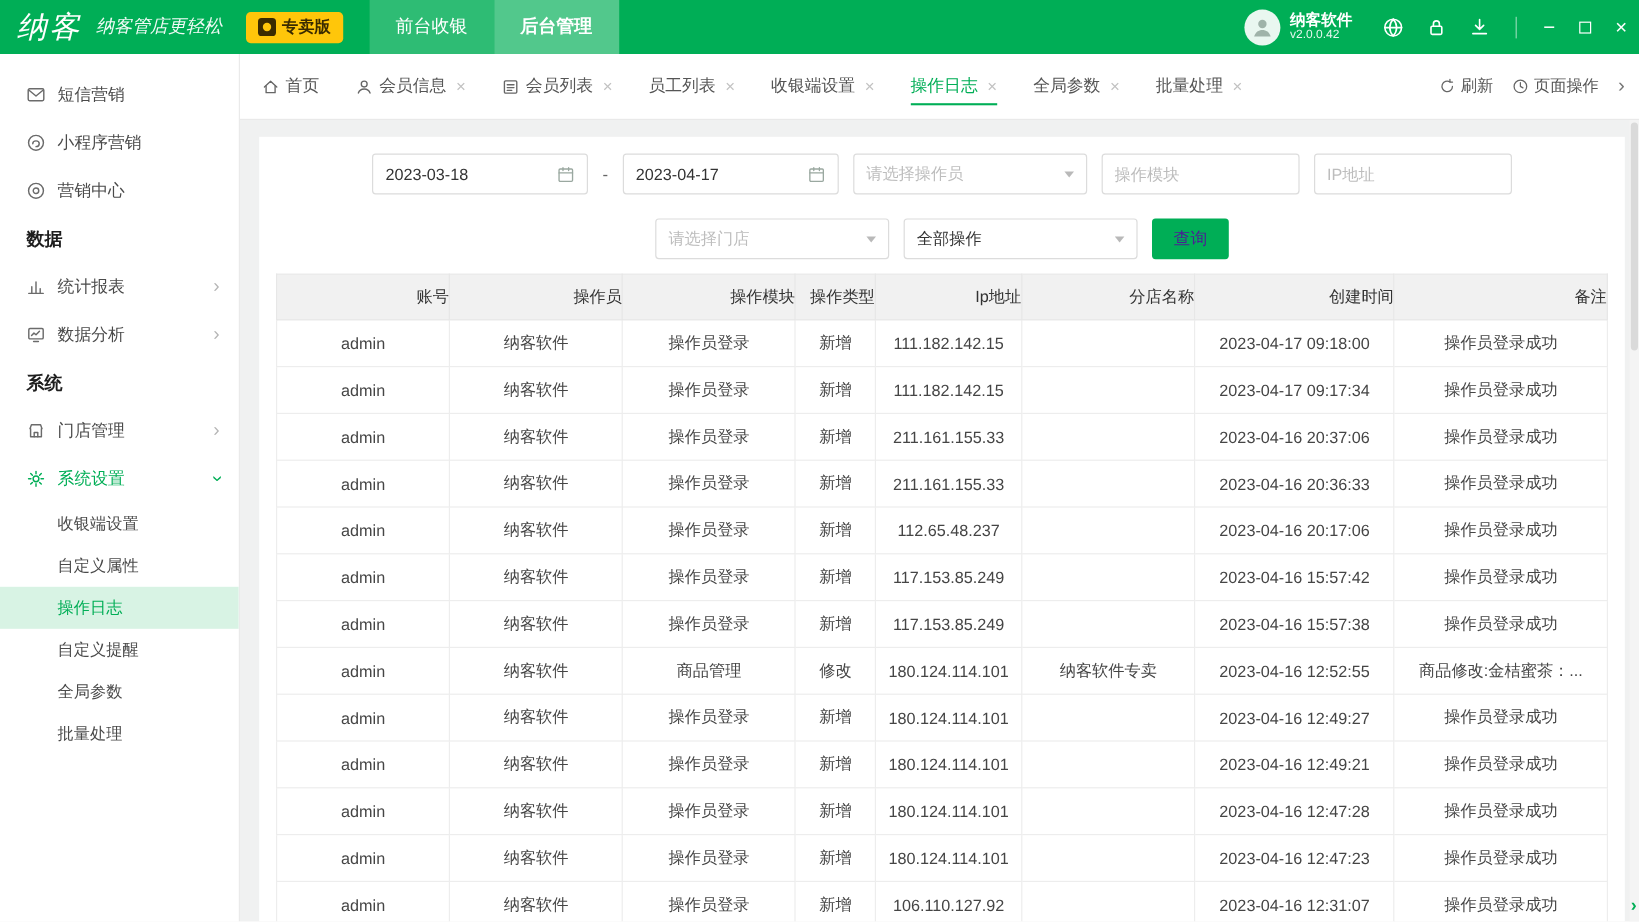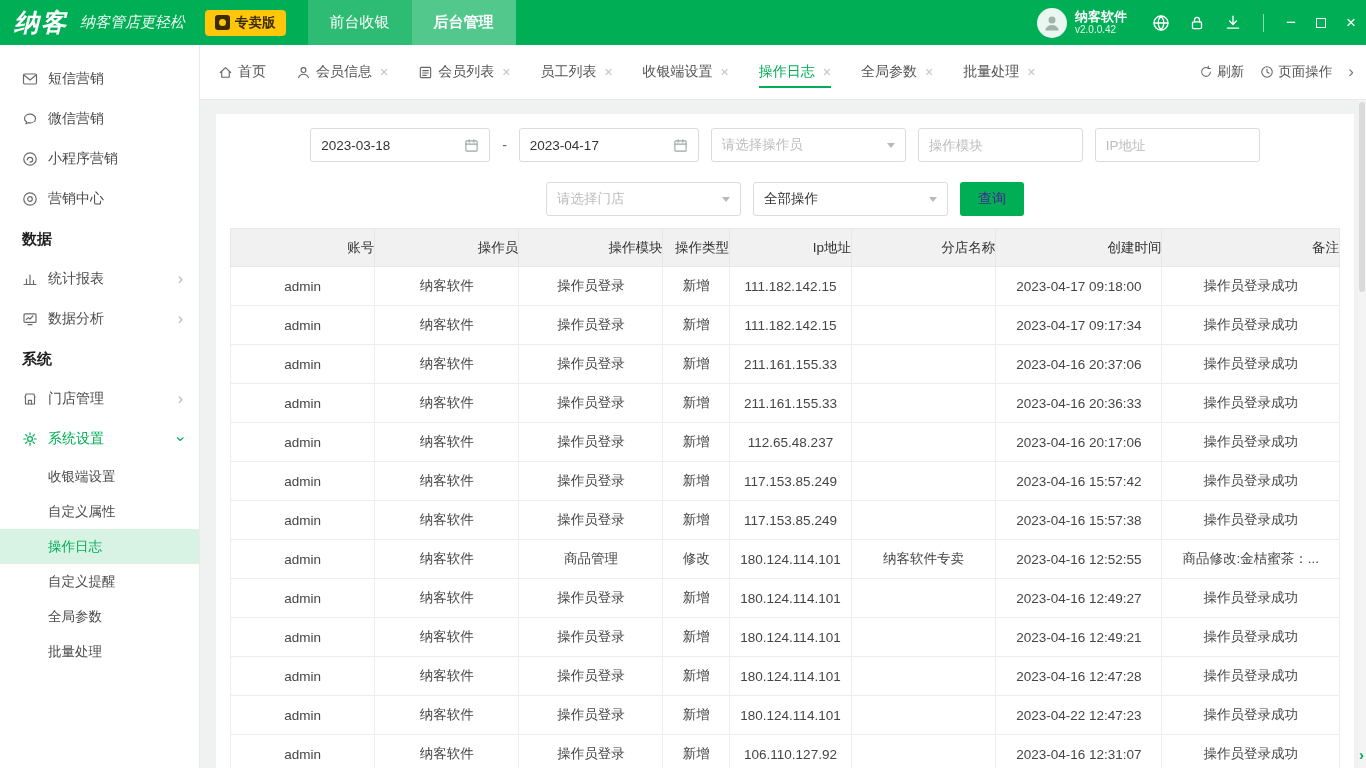--- a/index.html
+++ b/index.html
@@ -1,21 +1,21 @@
 <!DOCTYPE html>
 <html><head>
 <meta charset="utf-8">
 <style>
   * { margin:0; padding:0; box-sizing:border-box; }
   html,body { width:1366px; height:768px; overflow:hidden; font-family:"Liberation Sans","DejaVu Sans",sans-serif; background:#fff; }
   .window { width:1366px; height:768px; display:flex; flex-direction:column; position:relative; background:#f0f1f1; }
 
   
   .topbar { height:45px; background:#00ae56; display:flex; align-items:center; color:#fff; flex-shrink:0; }
-  .logo { font-size:25px; font-weight:bold; font-style:italic; margin-left:14px; letter-spacing:2px; white-space:nowrap; }
+  .logo { font-size:25px; font-weight:normal; font-style:italic; margin-left:14px; letter-spacing:2px; white-space:nowrap; }
   .slogan { font-family:Liberation Mono, monospace; font-style:italic; font-size:15px; margin-left:12px; opacity:.95; white-space:nowrap; }
   .badge { display:flex; align-items:center; gap:5px; background:#ffc60a; color:#3a2b00; font-size:13.5px; font-weight:bold; padding:4px 10px; border-radius:4px; margin-left:20px; cursor:pointer; white-space:nowrap; }
   .badge-icn { width:15px; height:15px; background:#3a2b00; border-radius:3px; display:inline-flex; align-items:center; justify-content:center; }
   .badge-icn:after { content:""; width:7px; height:7px; border-radius:50%; background:#ffc60a; }
   .navbtn { height:45px; display:flex; align-items:center; padding:0 22px; font-size:15px; color:#fff; cursor:pointer; white-space:nowrap; }
   .navbtn.front { background:rgba(255,255,255,.18); margin-left:22px; }
   .navbtn.back { background:rgba(255,255,255,.32); font-weight:bold; }
   .tb-spacer { flex:1; }
   .userbox { display:flex; align-items:center; gap:8px; cursor:pointer; margin-right:16px; }
   .avatar { width:30px; height:30px; border-radius:50%; background:#e9f7f0; display:inline-flex; align-items:center; justify-content:center; color:#9fb3a9; overflow:hidden; }
@@ -146,26 +146,20 @@
       <nav class="sb-menu" id="sb-menu">
           <div class="sb-item">
             <span class="icn "><svg viewBox="0 0 16 16">
                 <rect x="1.5" y="3" width="13" height="10" rx="1.2"></rect>
                 <path d="M2.2 4.2 8 9l5.8-4.8"></path>
               </svg></span>
             <span class="lbl">短信营销</span>
           </div>
           <div class="sb-item">
             <span class="icn "><svg viewBox="0 0 16 16">
-                <path d="M13.5 7.4c0-2.4-2.5-4.2-5.5-4.2S2.5 5 2.5 7.4c0 1.4.8 2.6 2 3.4l-.5 2 2.2-1.1c.6.1 1.2.2 1.8.2 3 0 5.5-1.9 5.5-4.5z"></path>
-              </svg></span>
-            <span class="lbl">微信营销</span>
-          </div>
-          <div class="sb-item">
-            <span class="icn "><svg viewBox="0 0 16 16">
                 <circle cx="8" cy="8" r="6.2"></circle>
                 <path d="M5.3 8.8c0-1.3 1.2-2.4 2.7-2.4s2.7 1.1 2.7 2.4S9.5 11.2 8 11.2"></path>
               </svg></span>
             <span class="lbl">小程序营销</span>
           </div>
           <div class="sb-item">
             <span class="icn "><svg viewBox="0 0 16 16">
                 <circle cx="8" cy="8" r="6.2"></circle>
                 <circle cx="8" cy="8" r="2.3"></circle>
               </svg></span>
@@ -472,21 +466,21 @@
                   <td>2023-04-16 12:47:28</td>
                   <td>操作员登录成功</td>
                 </tr>
                 <tr>
                   <td>admin</td>
                   <td>纳客软件</td>
                   <td>操作员登录</td>
                   <td>新增</td>
                   <td>180.124.114.101</td>
                   <td></td>
-                  <td>2023-04-22 12:47:23</td>
+                  <td>2023-04-16 12:47:23</td>
                   <td>操作员登录成功</td>
                 </tr>
                 <tr>
                   <td>admin</td>
                   <td>纳客软件</td>
                   <td>操作员登录</td>
                   <td>新增</td>
                   <td>106.110.127.92</td>
                   <td></td>
                   <td>2023-04-16 12:31:07</td>

